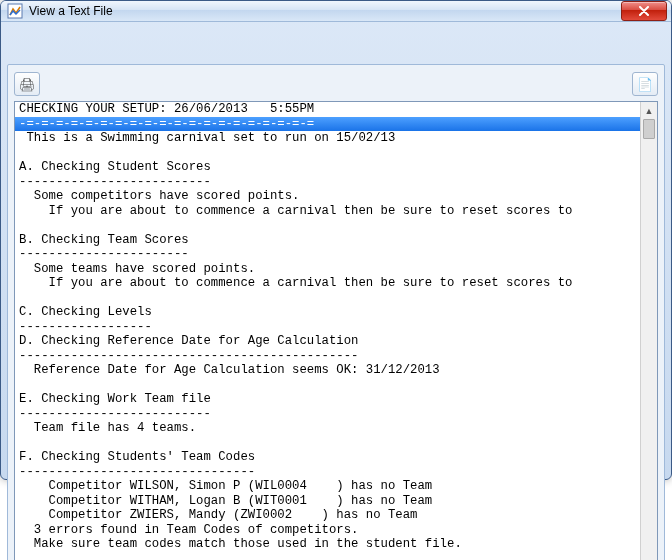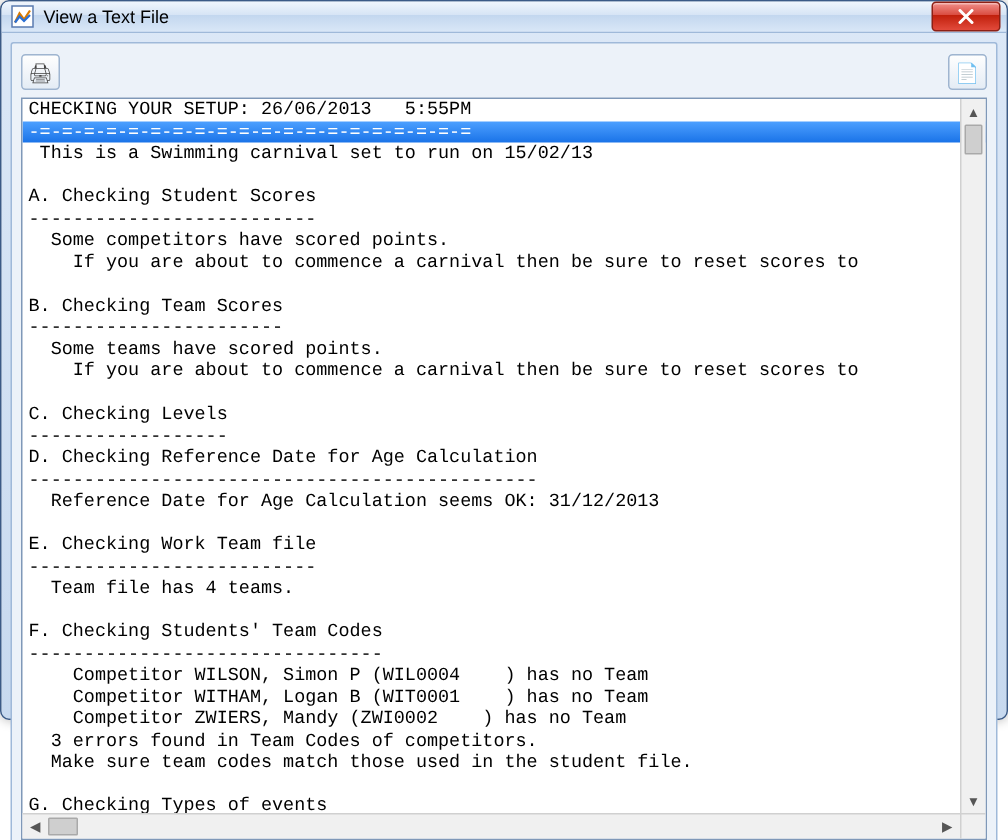--- a/index.html
+++ b/index.html
@@ -4,20 +4,21 @@
 <style>
   * { box-sizing: border-box; margin: 0; padding: 0; }
   html, body { width: 672px; height: 560px; overflow: hidden; font-family: "Segoe UI", Tahoma, sans-serif; }
   .window {
     width: 672px; height: 480px;
     background: linear-gradient(180deg, #dce8f7 0%, #c7d9ef 100%);
     border: 1px solid #3b5a86;
     border-radius: 6px;
     display: flex; flex-direction: column;
     box-shadow: 0 0 8px rgba(0,0,0,0.3);
+    gap: 36px;
   }
   .titlebar {
     height: 30px;
     background: linear-gradient(180deg, #f0f6fd 0%, #d6e4f5 45%, #c3d7ef 46%, #d9e7f7 100%);
     border-bottom: 1px solid #9fb9d9;
     border-radius: 5px 5px 0 0;
     display: flex; align-items: center;
     padding: 0 4px 0 6px;
   }
   .titlebar .appicon {

